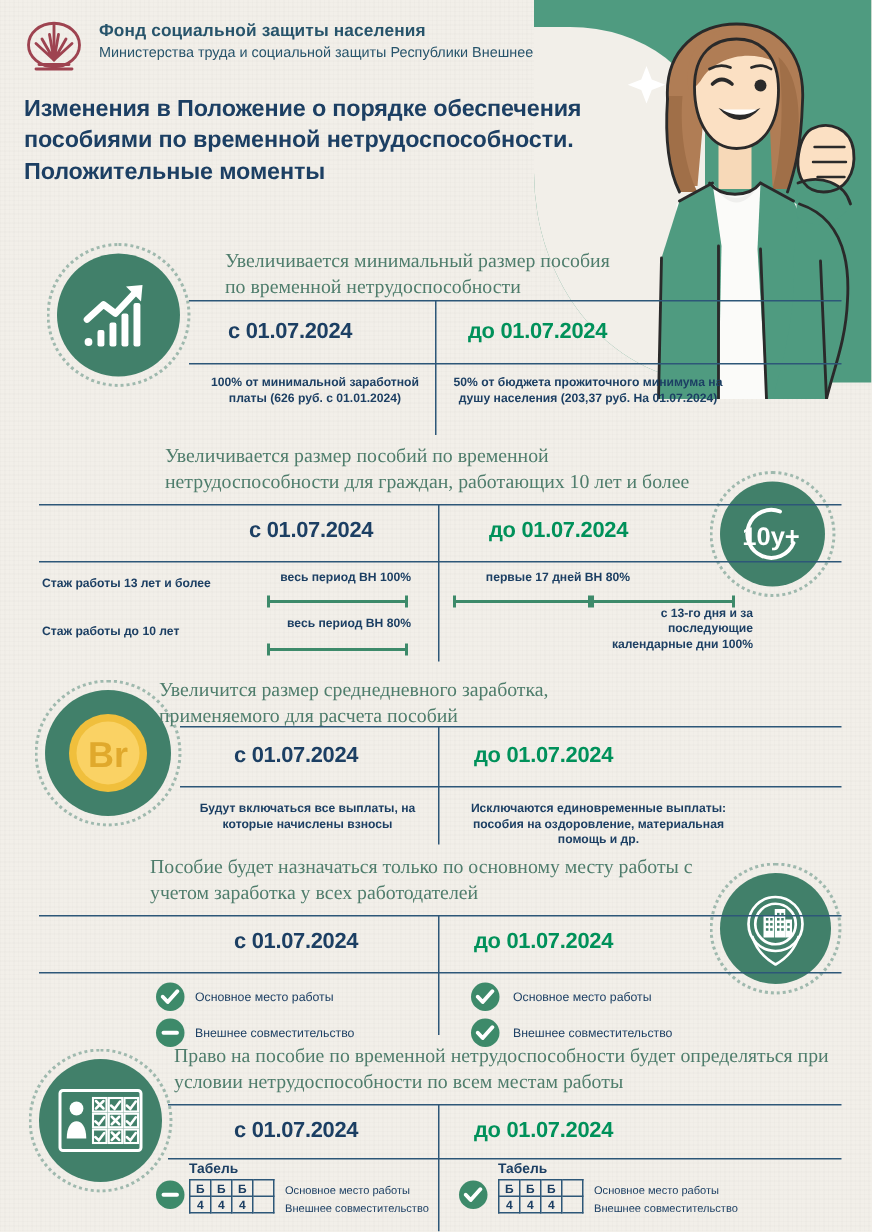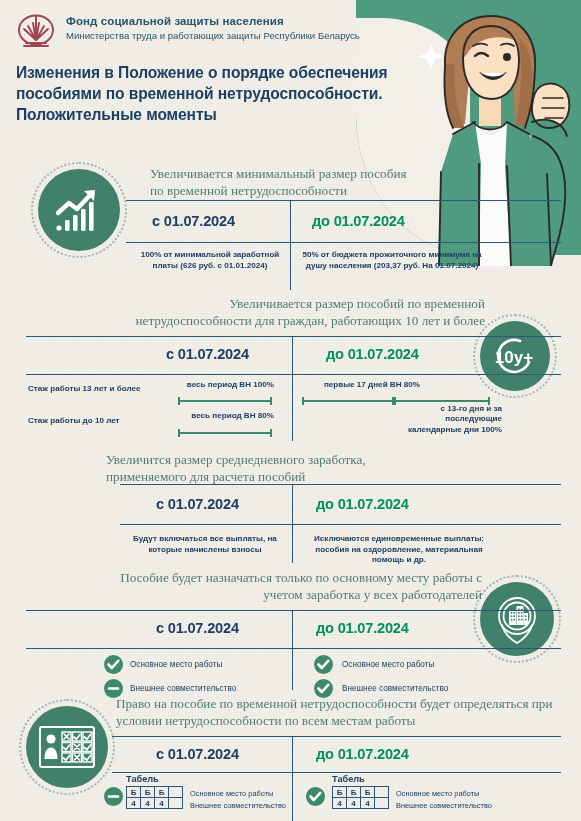--- a/index.html
+++ b/index.html
@@ -47,21 +47,21 @@
     font-size: 15.6px; font-weight: bold; color: #1c3f63; line-height: 1.36;
     letter-spacing: -.1px;
   }
 
   
   .section { position: absolute; left: 0; width: 581px; }
   .sec-head {
     font-family: "Liberation Serif", serif;
     font-size: 13.2px; color: #4f7d6c; line-height: 1.28;
   }
-  .sec-head.right { text-align: right; }
+  .sec-head.right { }
 
   .badge {
     position: absolute;
     border-radius: 50%;
     background: #41806a;
     display: flex; align-items: center; justify-content: center;
     color: #fff;
   }
   .badge::before {
     content: ""; position: absolute;
@@ -173,21 +173,21 @@
     <svg class="logo-emblem" viewBox="0 0 44 40">
       <g stroke="#9e4350" stroke-width="1.9" fill="none" stroke-linecap="round">
         <ellipse cx="22" cy="18" rx="17" ry="14.5"></ellipse>
         <path d="M22 4 v24"></path>
         <path d="M22 28 L10 17 M22 28 L14 14 M22 28 L19 11 M22 28 L34 17 M22 28 L30 14 M22 28 L25 11"></path>
         <path d="M12 31 h20 M10 34 h24"></path>
       </g>
     </svg>
     <div class="org-block">
       <div class="org-line1">Фонд социальной защиты населения</div>
-      <div class="org-line2">Министерства труда и работающих защиты Республики Беларусь</div>
+      <div class="org-line2">Министерства труда и социальной защиты Республики Внешнее</div>
     </div>
   </div>
 
   <div class="main-title">Изменения в Положение о порядке обеспечения пособиями по временной нетрудоспособности. Положительные моменты</div>
 
   <div class="section" style="top:160px;height:130px">
     <div class="badge" style="left:38px;top:9px;width:82px;height:82px">
       <svg width="50" height="46" viewBox="0 0 50 46">
         <g fill="#ffffff">
           <circle cx="5" cy="41" r="2.6"></circle>
@@ -240,20 +240,27 @@
     <div class="bar" style="left:178px;top:136px;width:94px"></div>
 
     <div class="bar-lbl" style="left:300px;top:84px;width:120px">первые 17 дней ВН 80%</div>
     <div class="bar" style="left:302px;top:104px;width:92px"></div>
 
     <div class="bar-lbl" style="left:392px;top:108px;width:110px">с 13-го дня и за последующие календарные дни 100%</div>
     <div class="bar" style="left:394px;top:104px;width:96px"></div>
   </div>
 
   <div class="section" style="top:448px;height:115px">
+    <div class="badge" style="left:30px;top:12px;width:84px;height:84px">
+      <svg width="58" height="58" viewBox="0 0 58 58">
+        <circle cx="29" cy="29" r="26" fill="#f0bf3c"></circle>
+        <circle cx="29" cy="29" r="21" fill="#fad264"></circle>
+        <text x="29" y="38" font-family="Liberation Sans, sans-serif" font-size="24" font-weight="bold" fill="#e0a92c" text-anchor="middle">Br</text>
+      </svg>
+    </div>
 
     <div class="sec-head" style="position:absolute;left:106px;top:4px;width:330px">Увеличится размер среднедневного заработка, применяемого для расчета пособий</div>
 
     <div class="rule" style="left:120px;top:36px;width:441px"></div>
     <div class="rule" style="left:120px;top:76px;width:441px"></div>
     <div class="vrule" style="left:292px;top:36px;height:79px"></div>
 
     <div class="date-cell date-before" style="left:156px;top:48px">с 01.07.2024</div>
     <div class="date-cell date-after" style="left:316px;top:48px">до 01.07.2024</div>
 

